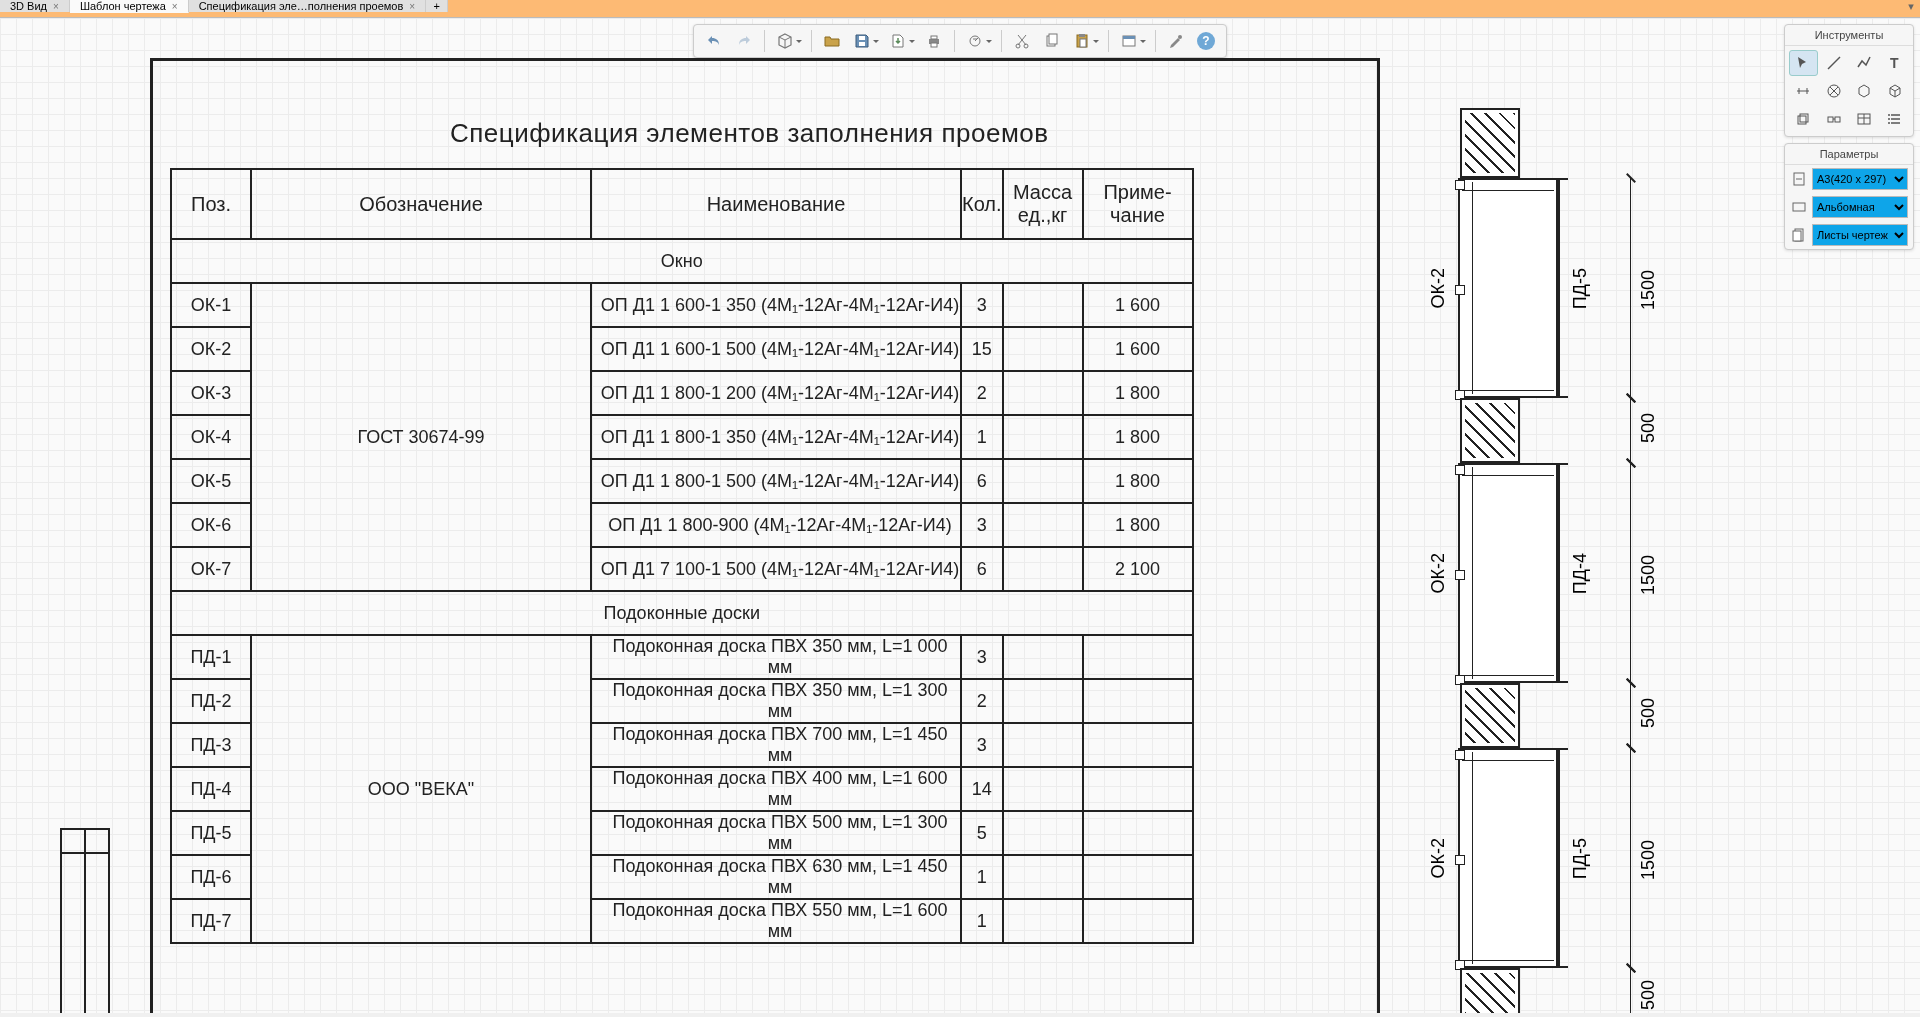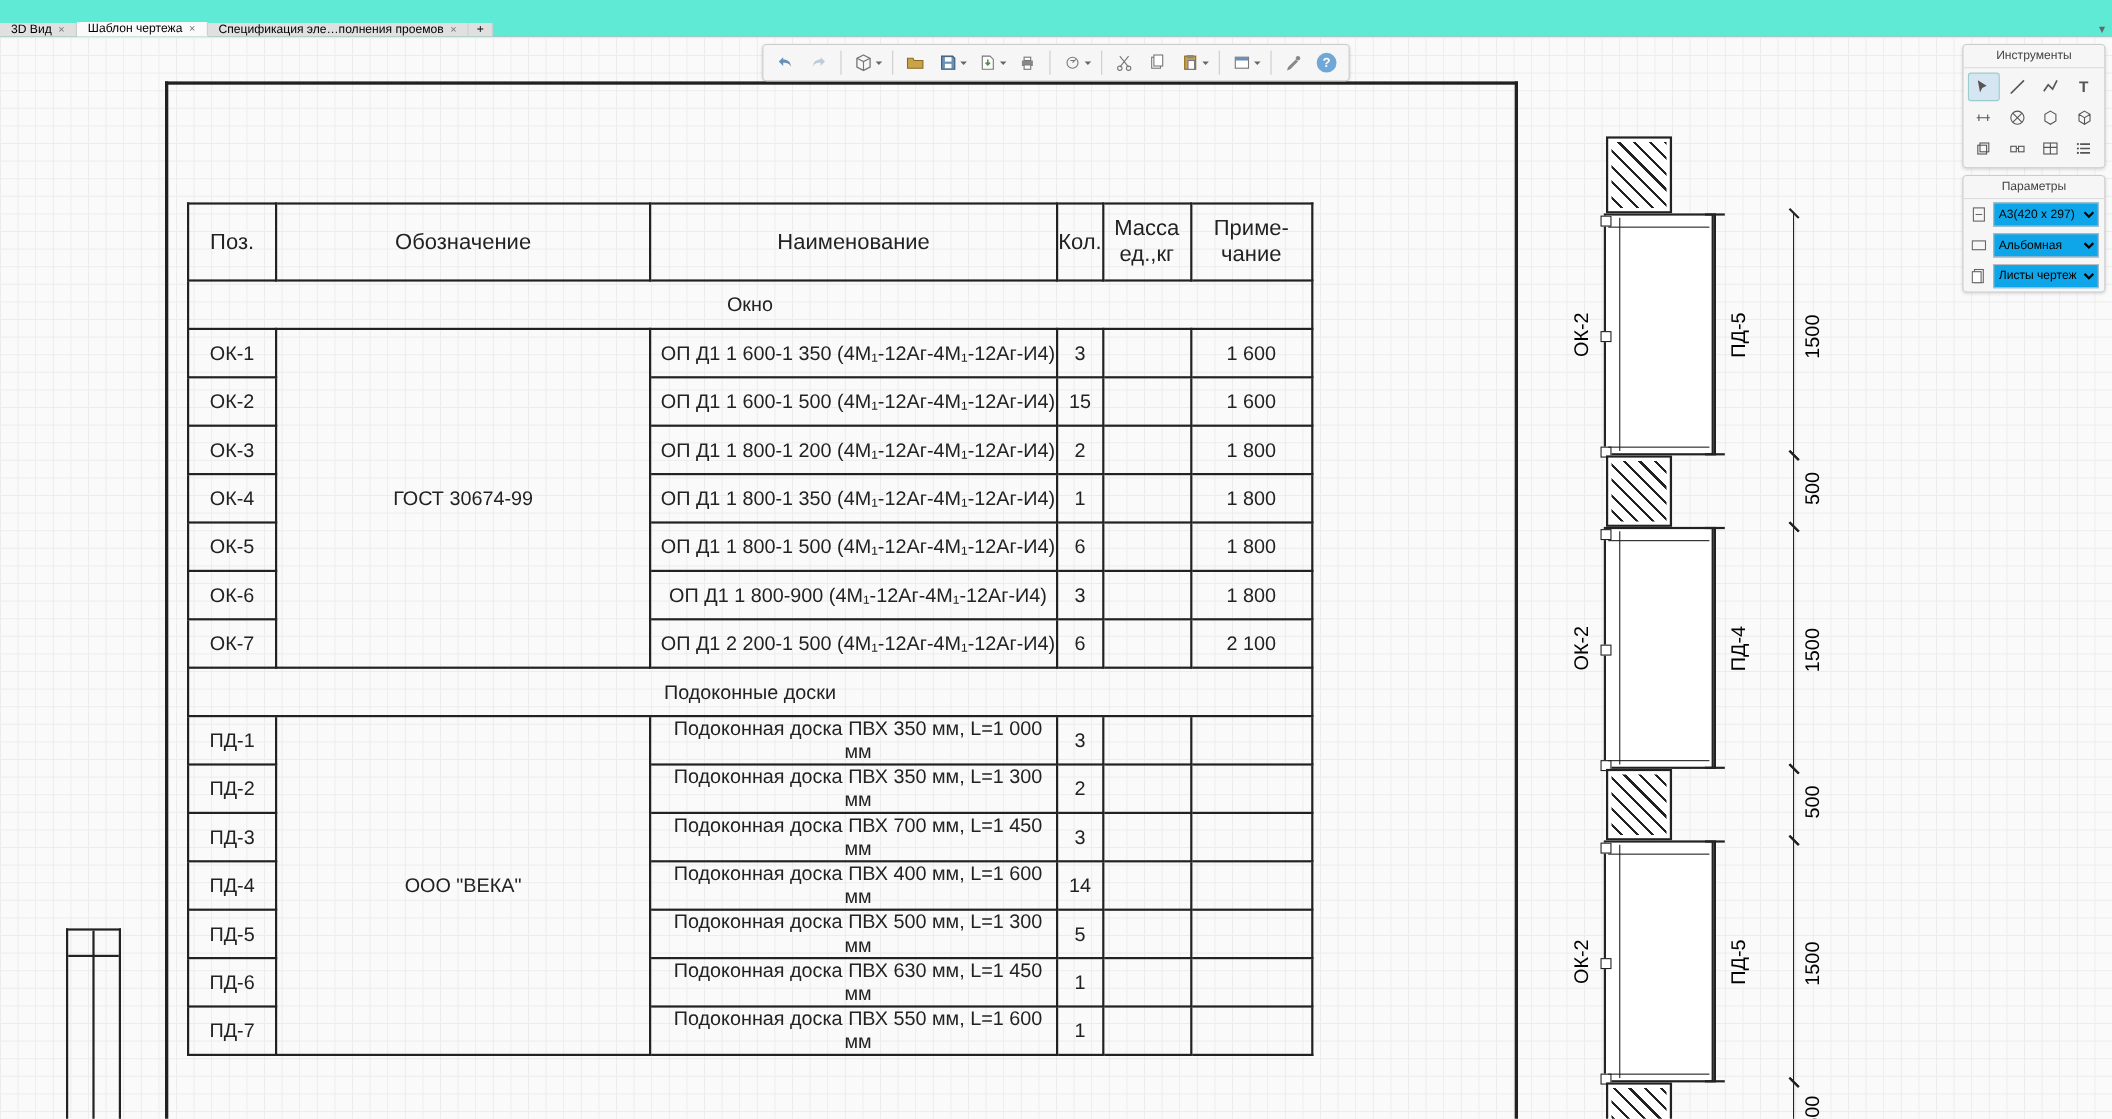--- a/index.html
+++ b/index.html
@@ -1,19 +1,19 @@
 <!DOCTYPE html>
 <html><head>
 <meta charset="utf-8">
 <style>
   * { box-sizing: border-box; margin: 0; padding: 0; font-family: Arial, sans-serif; }
   html, body { width: 1920px; height: 1017px; overflow: hidden; background: #f0f0f0; }
 
   
-  .tabbar { height: 34px; background: #5eead4; display: flex; border-bottom: 1px solid #bbb; font-size: 11px; align-items: flex-end; }
+  .tabbar { height: 18px; background: #fdba74; display: flex; border-bottom: 1px solid #bbb; font-size: 11px; align-items: flex-start; }
   .tab { padding: 0 10px; display: flex; align-items: center; gap: 6px; border-right: 1px solid #ccc; background: #e0e0e0; cursor: pointer; }
   .tab.active { background: #fafafa; border-bottom: 1px solid #fafafa; position: relative; }
   .tab .x { color: #777; font-size: 10px; }
   .tab-spacer { flex: 1; border-right: none; }
   .tab-chevron { width: 18px; display: flex; align-items: center; justify-content: center; color: #666; }
 
   
   .main { position: relative; width: 100%; height: calc(100% - 22px); }
   .canvas { position: absolute; inset: 0; background-color: #fafafa;
     background-image: linear-gradient(#ececec 1px, transparent 1px), linear-gradient(90deg, #ececec 1px, transparent 1px);
@@ -194,20 +194,21 @@
         </div>
       <div class="tbtn">
           <div class="help">?</div>
         </div>
     </div>
 
     <div class="sheet">
       <div class="border1"></div>
       <div class="border2"></div>
 
+      <div class="spec-title">Спецификация элементов заполнения проемов</div>
 
       <table class="spec-table">
         <thead>
           <tr>
             <th class="c-pos">Поз.</th>
             <th class="c-ob">Обозначение</th>
             <th style="width:370px">Наименование</th>
             <th class="c-kol">Кол.</th>
             <th class="c-mass">Масса ед.,кг</th>
             <th class="c-note">Приме- чание</th>
@@ -255,21 +256,21 @@
             </tr>
             <tr>
               <td class="c-pos">ОК-6</td>
               <td class="c-name">ОП Д1 1 800-900 (4М₁-12Аг-4М₁-12Аг-И4)</td>
               <td class="c-kol">3</td>
               <td class="c-mass"></td>
               <td class="c-note">1 800</td>
             </tr>
             <tr>
               <td class="c-pos">ОК-7</td>
-              <td class="c-name">ОП Д1 2 200-1 500 (4М₁-12Аг-4М₁-12Аг-И4)</td>
+              <td class="c-name">ОП Д1 7 100-1 500 (4М₁-12Аг-4М₁-12Аг-И4)</td>
               <td class="c-kol">6</td>
               <td class="c-mass"></td>
               <td class="c-note">2 100</td>
             </tr>
             <tr class="grp">
               <td colspan="6">Подоконные доски</td>
             </tr>
             <tr>
               <td class="c-pos">ПД-1</td>
               <td class="c-ob" rowspan="7">ООО "ВЕКА"</td>

